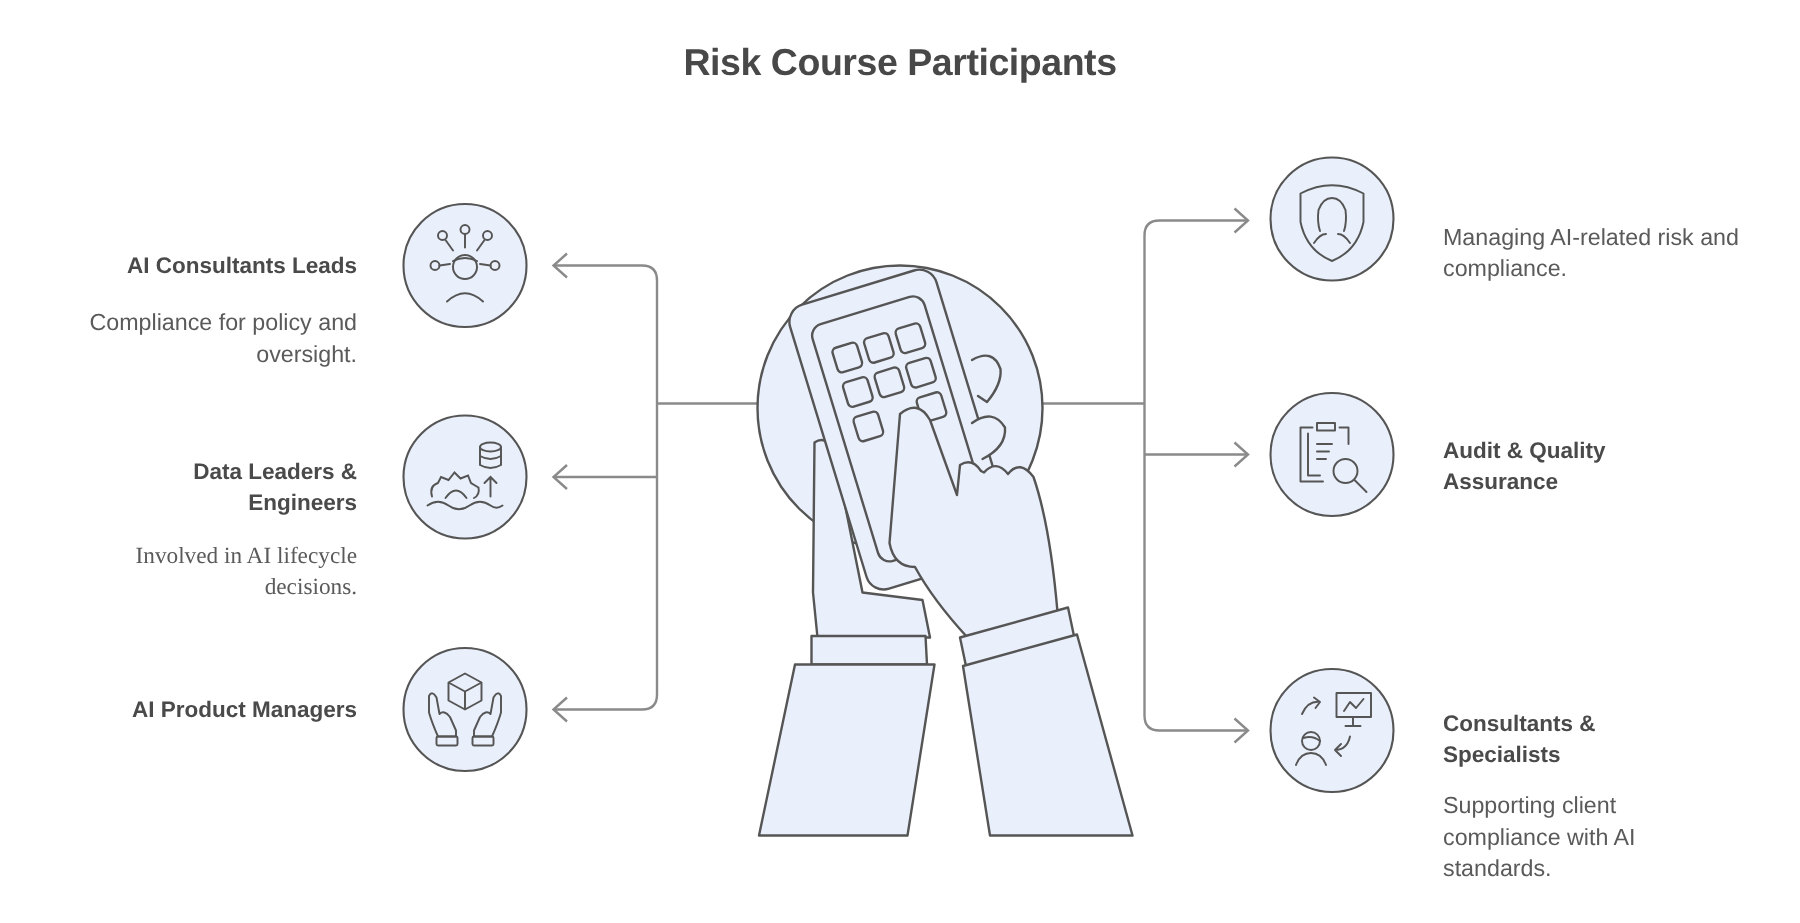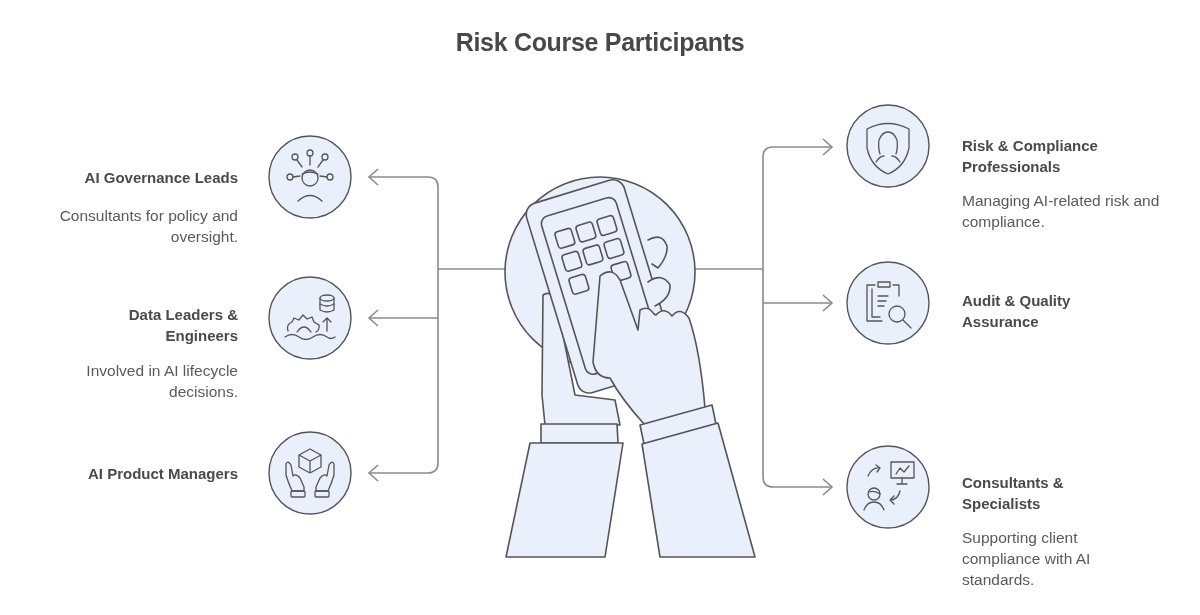--- a/index.html
+++ b/index.html
@@ -135,33 +135,32 @@
     <path d="M902 478 V484 M897 484 H907"></path>
     <path d="M868 476 Q872 467 880 468 M876 465 L880 468 L877 472"></path>
     <circle cx="874" cy="494" r="6"></circle>
     <path d="M869 492 Q875 490 880 494"></path>
     <path d="M864 510 Q867 502 874 502 Q881 502 884 510"></path>
     <path d="M900 491 Q898 500 890 500 M894 496 L890 500 L894 504"></path>
   </g>
 </svg>
 
 <div class="item left" style="left:38px; top:167px;">
-  <div class="head">AI Governance Leads</div>
-  <div class="desc" style="margin-top:17px; padding-left:20px;">Consultants for policy and oversight.</div>
+  <div class="head">AI Consultants Leads</div>
+  <div class="desc" style="margin-top:17px; padding-left:20px;">Compliance for policy and oversight.</div>
 </div>
 <div class="item left" style="left:38px; top:304px;">
   <div class="head" style="padding-left:70px;">Data Leaders &amp; Engineers</div>
-  <div class="desc" style="padding-left:20px;">Involved in AI lifecycle decisions.</div>
+  <div class="desc" style="padding-left:20px;font-family:Liberation Serif, serif;">Involved in AI lifecycle decisions.</div>
 </div>
 <div class="item left" style="left:38px; top:463px;text-align:right;">
   <div class="head">AI Product Managers</div>
 </div>
 
 <div class="item right" style="left:962px; top:135px;">
-  <div class="head" style="width:160px;">Risk &amp; Compliance Professionals</div>
   <div class="desc" style="margin-top:13px; width:200px;">Managing AI-related risk and compliance.</div>
 </div>
 <div class="item right" style="left:962px; top:290px;">
   <div class="head" style="width:130px;">Audit &amp; Quality Assurance</div>
 </div>
 <div class="item right" style="left:962px; top:472px;">
   <div class="head" style="width:130px;">Consultants &amp; Specialists</div>
   <div class="desc" style="margin-top:13px; width:165px;">Supporting client compliance with AI standards.</div>
 </div>
 

